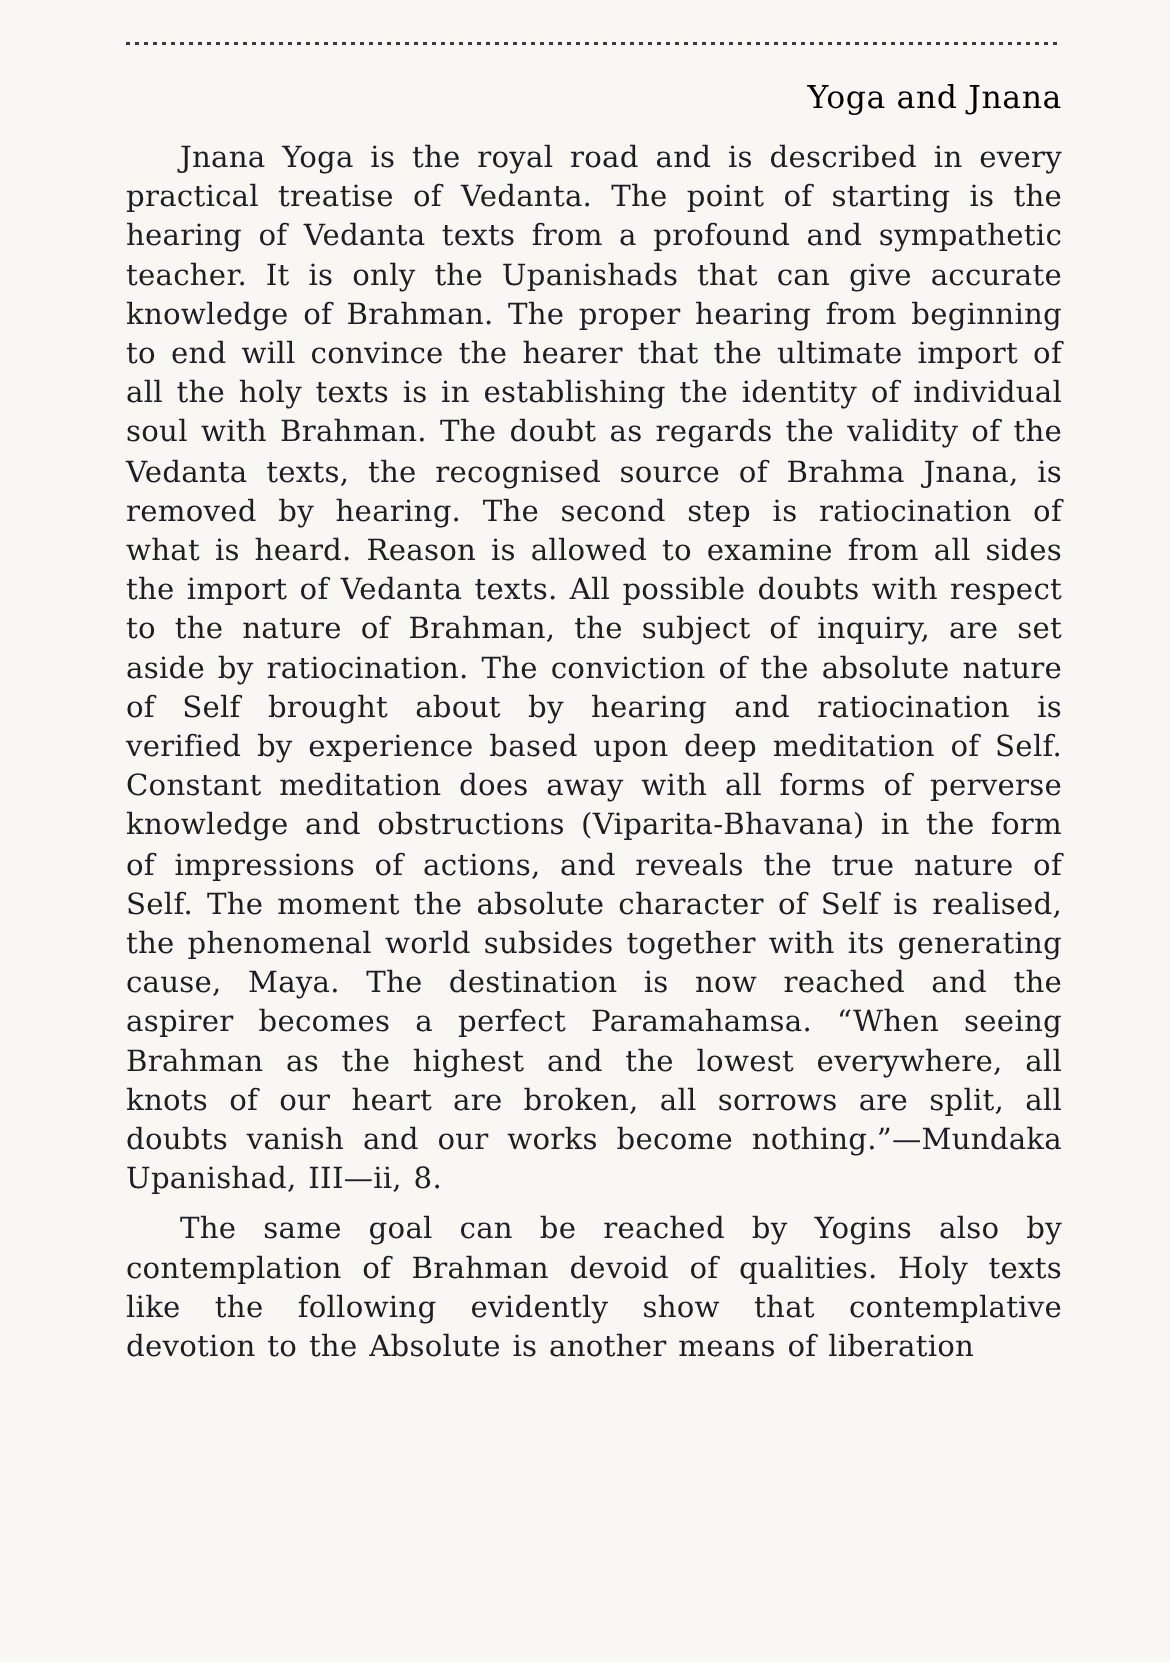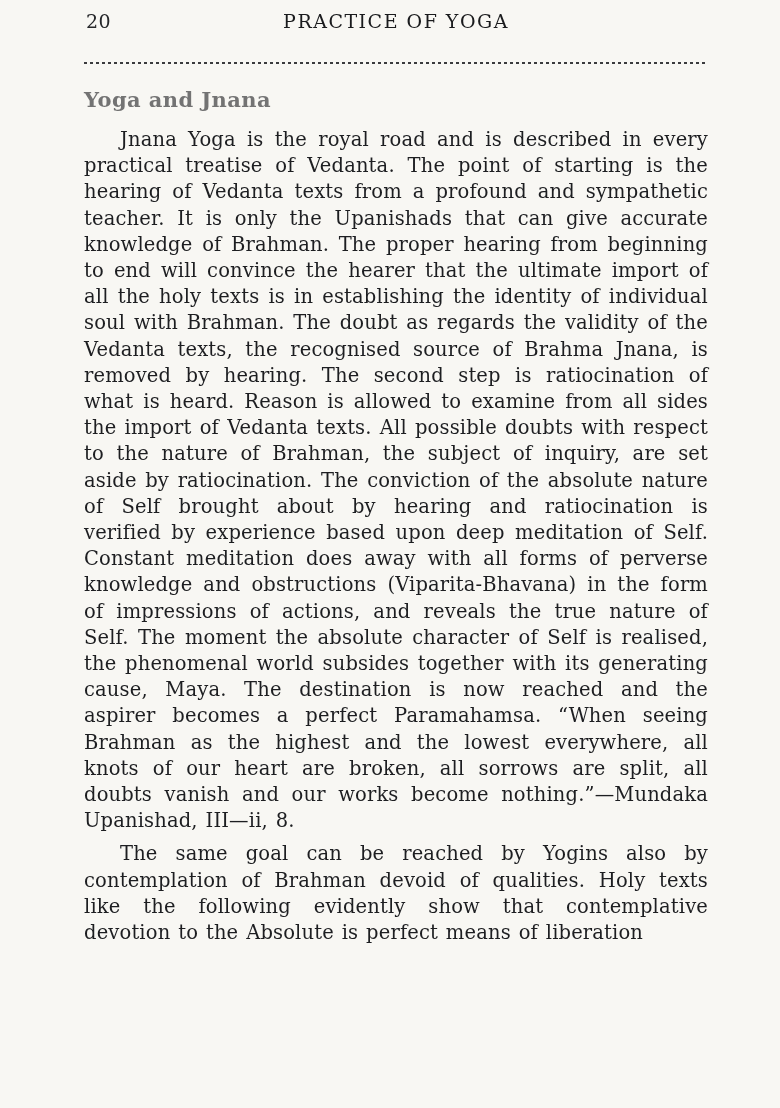--- a/index.html
+++ b/index.html
@@ -60,43 +60,39 @@
     color: #1d1e21;
   }
   .para.indent {
     text-indent: 36px;
   }
   .para + .para {
     margin-top: 7px;
   }
   .section-heading {
     margin: 22px 0 15px 0;
-    text-align: left;
+    text-align: right;
     font-size: 21px;
-    font-weight: 700;
+    font-weight: 400;
     letter-spacing: 0.4px;
-    color: #737373;
+    color: #000000;
   }
 </style>
 </head>
 <body>
 
 <div class="page">
 
-  <header class="page-header">
-    <span class="page-number">20</span>
-    <span class="running-title">PRACTICE OF YOGA</span>
-  </header>
 
   <div class="dashed-rule"></div>
 
   <main class="page-body">
 
 
     <h2 class="section-heading">Yoga and Jnana</h2>
 
     <p class="para indent">Jnana Yoga is the royal road and is described in every practical treatise of Vedanta. The point of starting is the hearing of Vedanta texts from a profound and sympathetic teacher. It is only the Upanishads that can give accurate knowledge of Brahman. The proper hearing from beginning to end will convince the hearer that the ultimate import of all the holy texts is in establishing the identity of individual soul with Brahman. The doubt as regards the validity of the Vedanta texts, the recognised source of Brahma Jnana, is removed by hearing. The second step is ratiocination of what is heard. Reason is allowed to examine from all sides the import of Vedanta texts. All possible doubts with respect to the nature of Brahman, the subject of inquiry, are set aside by ratiocination. The conviction of the absolute nature of Self brought about by hearing and ratiocination is verified by experience based upon deep meditation of Self. Constant meditation does away with all forms of perverse knowledge and obstructions (Viparita-Bhavana) in the form of impressions of actions, and reveals the true nature of Self. The moment the absolute character of Self is realised, the phenomenal world subsides together with its generating cause, Maya. The destination is now reached and the aspirer becomes a perfect Paramahamsa. “When seeing Brahman as the highest and the lowest everywhere, all knots of our heart are broken, all sorrows are split, all doubts vanish and our works become nothing.”—Mundaka Upanishad, III—ii, 8.</p>
 
-    <p class="para indent">The same goal can be reached by Yogins also by contemplation of Brahman devoid of qualities. Holy texts like the following evidently show that contemplative devotion to the Absolute is perfect means of liberation</p>
+    <p class="para indent">The same goal can be reached by Yogins also by contemplation of Brahman devoid of qualities. Holy texts like the following evidently show that contemplative devotion to the Absolute is another means of liberation</p>
 
   </main>
 
 </div>
 
 </body></html>

